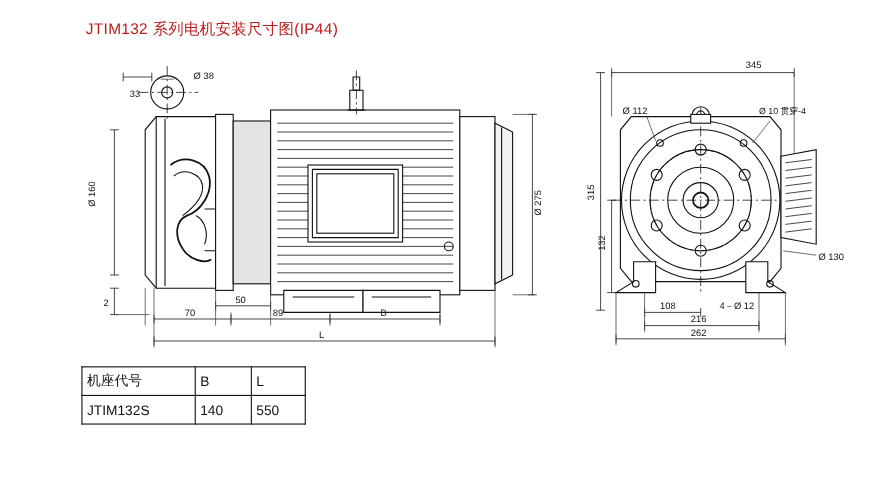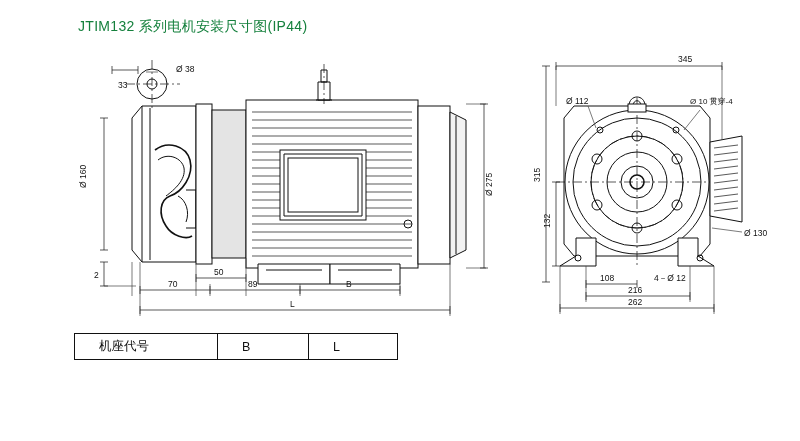--- a/index.html
+++ b/index.html
@@ -6,21 +6,21 @@
   body{
     width:800px;height:441px;
     font-family:"Liberation Sans","DejaVu Sans",sans-serif;
     color:#111;
     position:relative;
     overflow:hidden;
   }
   .page{position:absolute;inset:0;}
   .title{
     position:absolute;left:78px;top:18px;
-    font-size:14px;letter-spacing:.3px;color:#15803d;
+    font-size:14px;letter-spacing:.3px;color:#b91c1c;
     white-space:nowrap;
   }
   svg{position:absolute;left:0;top:0;width:800px;height:441px;}
   .ln{stroke:#111;fill:none;stroke-width:1;}
   .ln-th{stroke:#111;fill:none;stroke-width:1.6;}
   .ln-thin{stroke:#444;fill:none;stroke-width:.7;}
   .hatch{stroke:#111;fill:none;stroke-width:.7;}
   .dim{stroke:#111;fill:none;stroke-width:.7;}
   .ctr{stroke:#111;fill:none;stroke-width:.7;stroke-dasharray:9 3 2 3;}
   .fillw{fill:#ffffff;stroke:#111;stroke-width:1;}
@@ -30,21 +30,21 @@
   .dtxt{font-size:8.5px;}
   .dtxt2{font-size:8px;}
   
   .tbl{
     position:absolute;left:74px;top:333px;
     border-collapse:collapse;
     font-size:12.5px;
   }
   .tbl td{
     border:1px solid #111;
-    padding:4px 24px;
+    padding:4px 4px;
     height:17px;
     color:#111;
     white-space:nowrap;
   }
   .c0{width:94px;}
   .c1{width:42px;}
   .c2{width:40px;}
 </style>
 </head>
 <body>
@@ -269,16 +269,21 @@
     </g>
   </svg>
 
   <table class="tbl">
     <tbody>
       <tr>
         <td class="c0">机座代号</td>
         <td class="c1">B</td>
         <td class="c2">L</td>
       </tr>
+      <tr>
+        <td class="c0">JTIM132S</td>
+        <td class="c1">140</td>
+        <td class="c2">550</td>
+      </tr>
     </tbody>
   </table>
 
 </div>
 
 </body></html>

